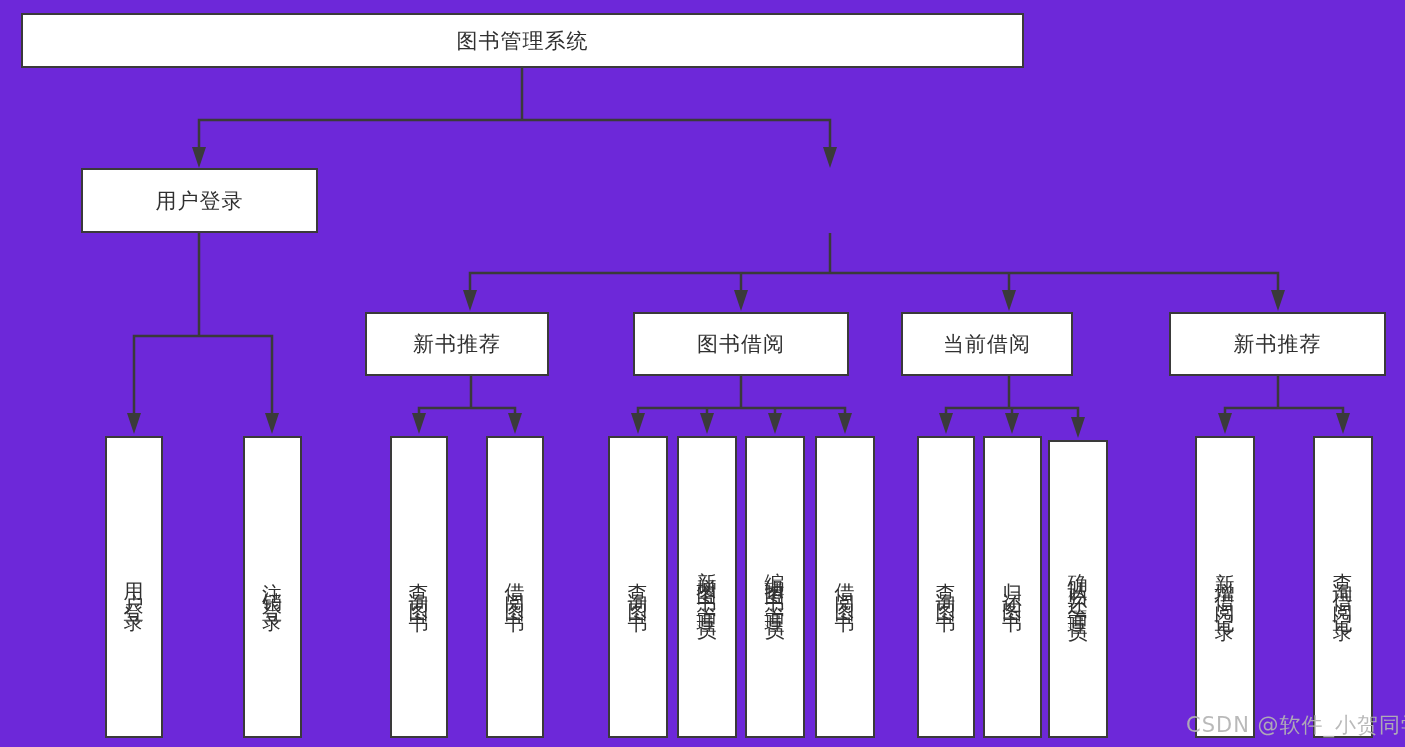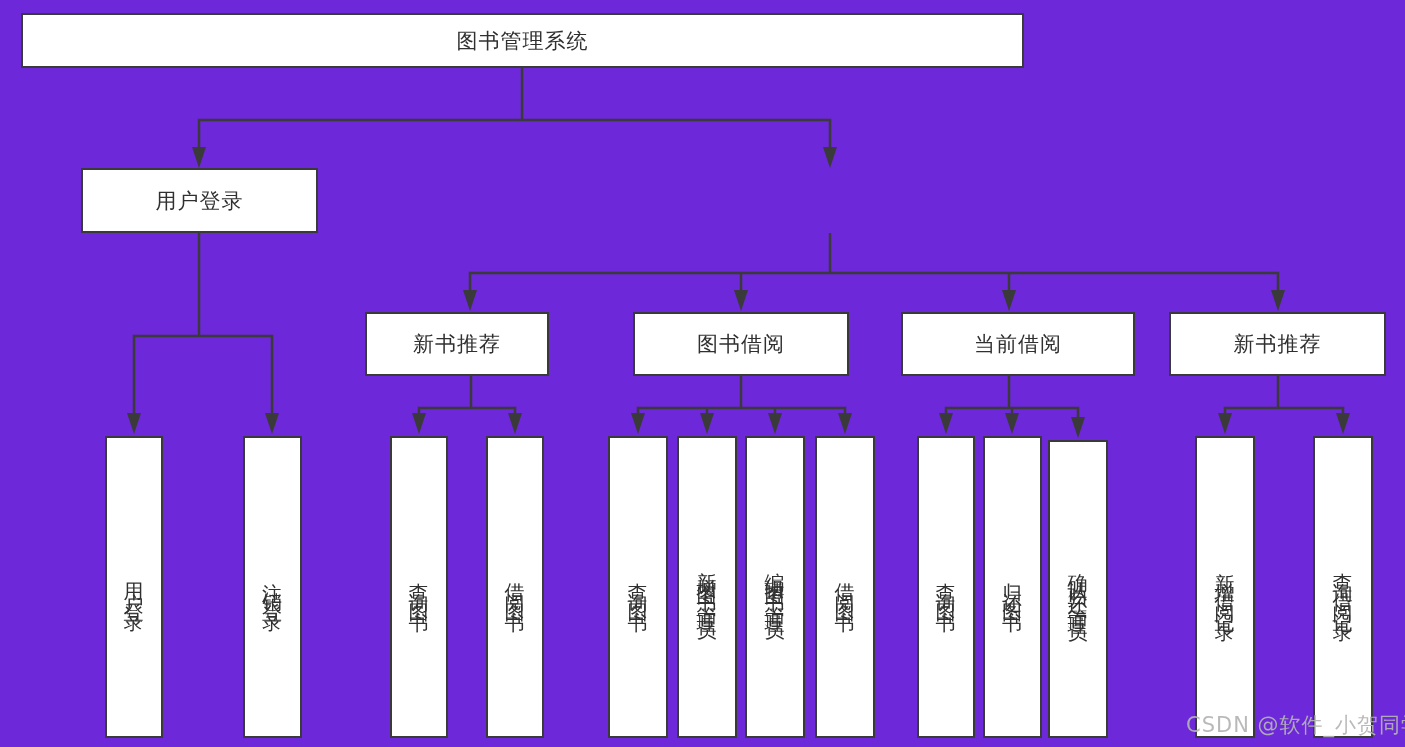--- a/index.html
+++ b/index.html
@@ -106,21 +106,21 @@
       <polygon points="1336,413 1350,413 1343,434"></polygon>
     </g>
   </svg>
 
   <div class="node h" style="left:21px; top:13px; width:1003px; height:55px;">图书管理系统</div>
 
   <div class="node h" style="left:81px; top:168px; width:237px; height:65px;">用户登录</div>
 
   <div class="node h" style="left:365px; top:312px; width:184px; height:64px;">新书推荐</div>
   <div class="node h" style="left:633px; top:312px; width:216px; height:64px;">图书借阅</div>
-  <div class="node h" style="left:901px; top:312px; width:234px; height:64px;">当前借阅</div>
+  <div class="node h" style="left:901px; top:312px; width:172px; height:64px;">当前借阅</div>
   <div class="node h" style="left:1169px; top:312px; width:217px; height:64px;">新书推荐</div>
 
   <div class="node v" style="left:105px; top:436px; width:58px; height:302px;">用户登录</div>
   <div class="node v" style="left:243px; top:436px; width:59px; height:302px;">注销登录</div>
 
   <div class="node v" style="left:390px; top:436px; width:58px; height:302px;">查询图书</div>
   <div class="node v" style="left:486px; top:436px; width:58px; height:302px;">借阅图书</div>
 
   <div class="node v" style="left:608px; top:436px; width:60px; height:302px;">查询图书</div>
   <div class="node v long" style="left:677px; top:436px; width:60px; height:302px;">新增图书（管理员）</div>

